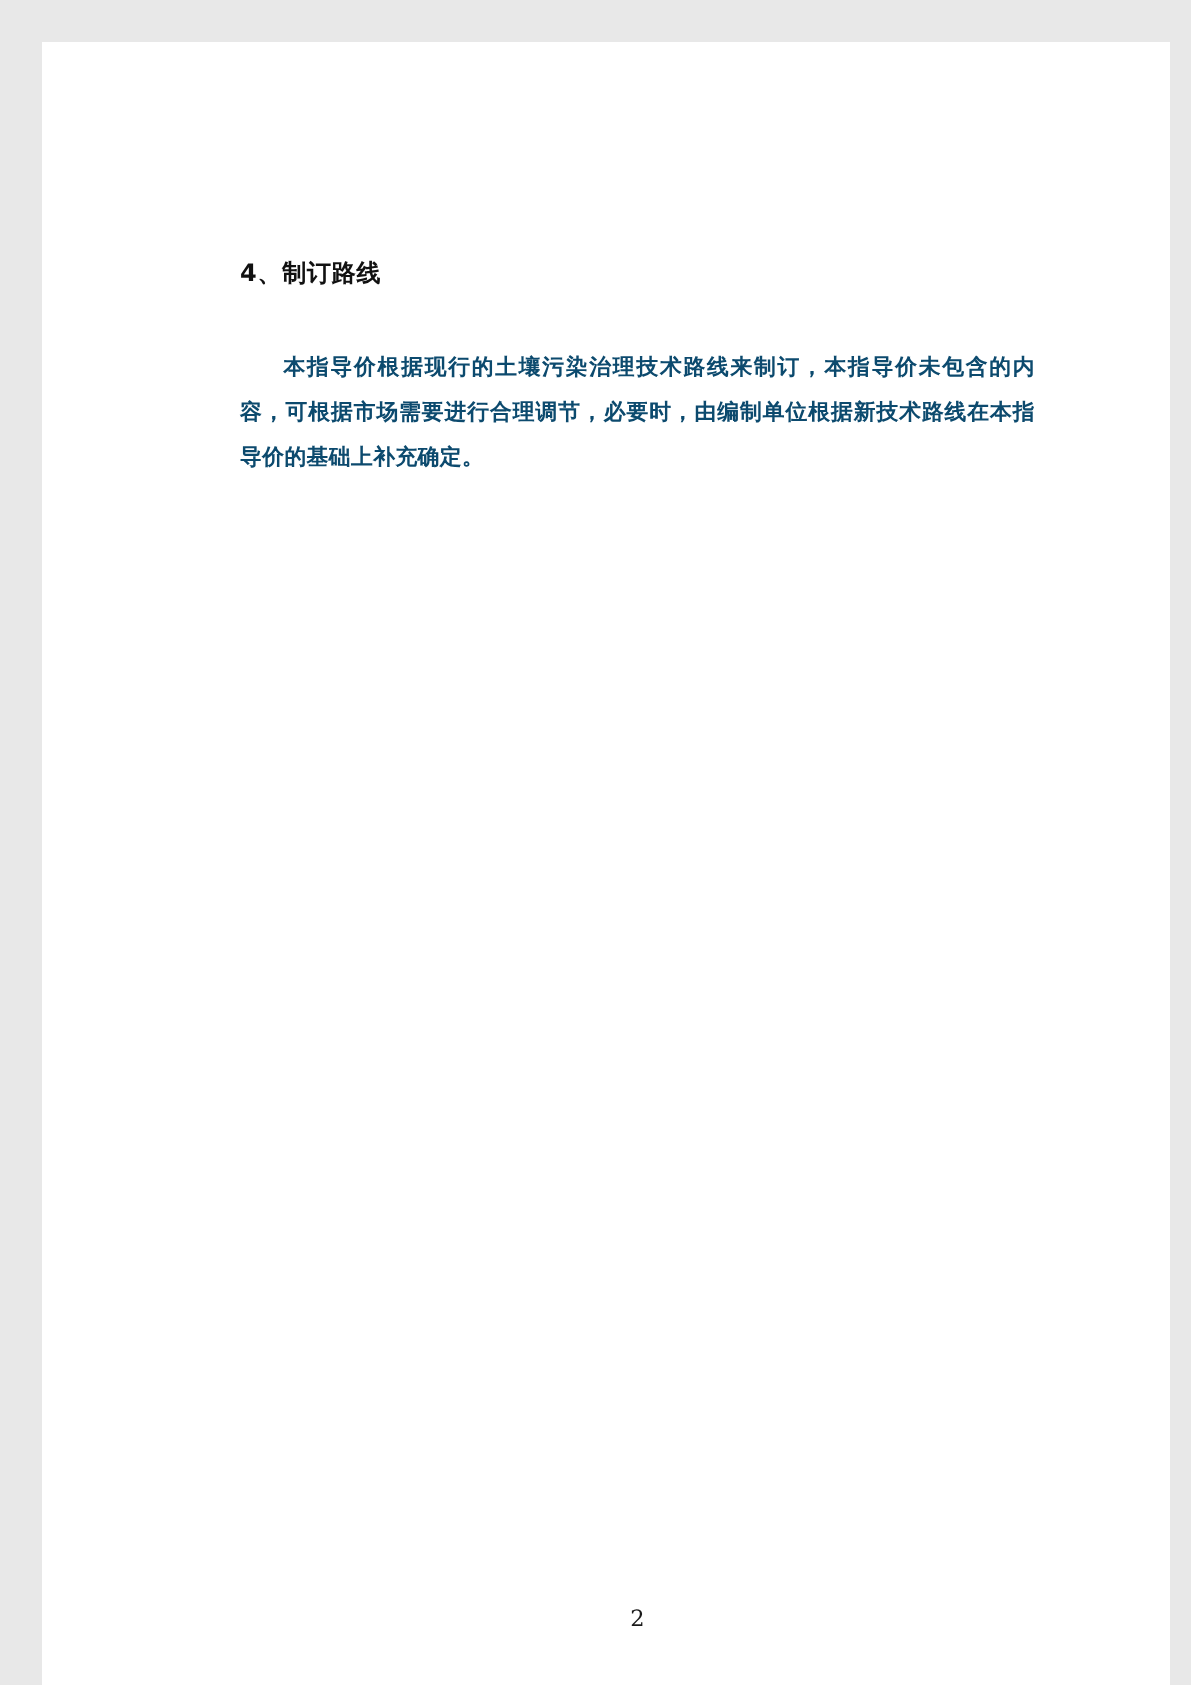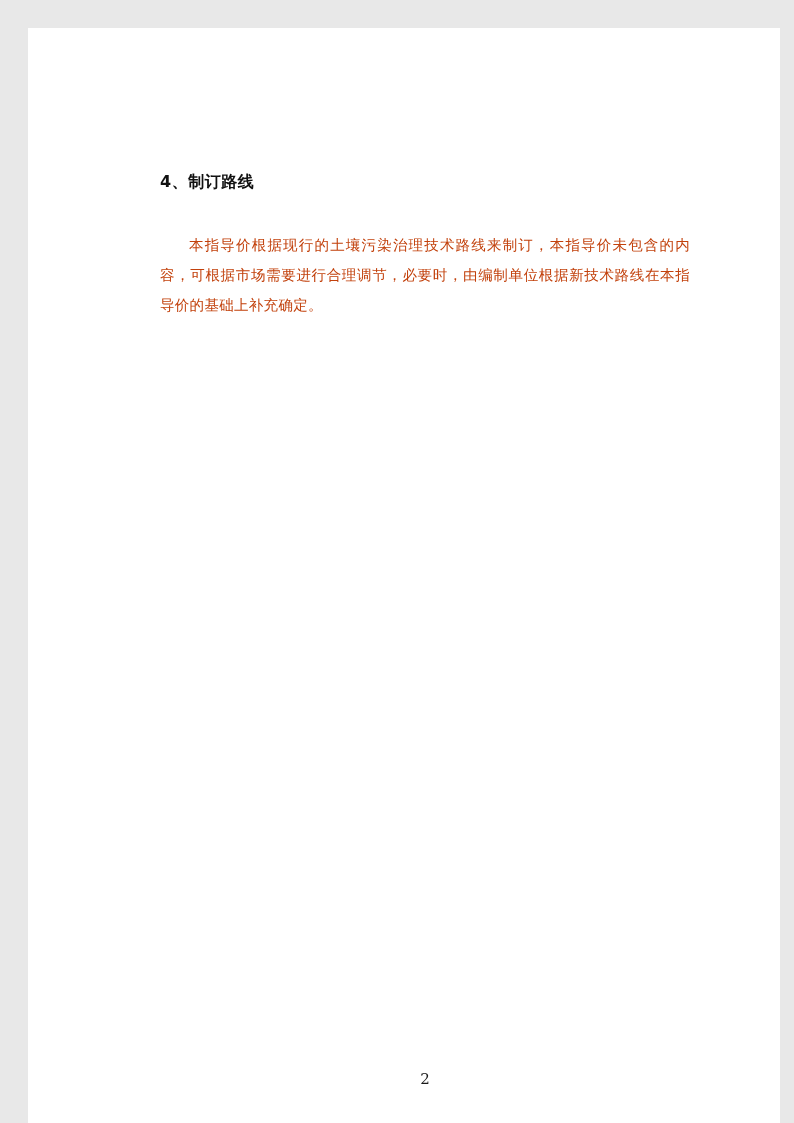--- a/index.html
+++ b/index.html
@@ -32,26 +32,27 @@
   }
 
   .sec-heading.first {
     margin-top: 100px;
   }
 
   .body-text {
     font-family: "DejaVu Serif", "Liberation Serif", serif;
     font-size: 14.5px;
     line-height: 30px;
-    color: #c2410c;
+    color: #0c4a6e;
     text-align: justify;
     text-indent: 2em;
     letter-spacing: 0.3px;
     margin-top: 8px;
     margin-bottom: 12px;
+    font-weight: bold;
   }
 
   .page-footer {
     position: absolute;
     left: 0;
     right: 0;
     top: 1028px;
     text-align: center;
   }
 

